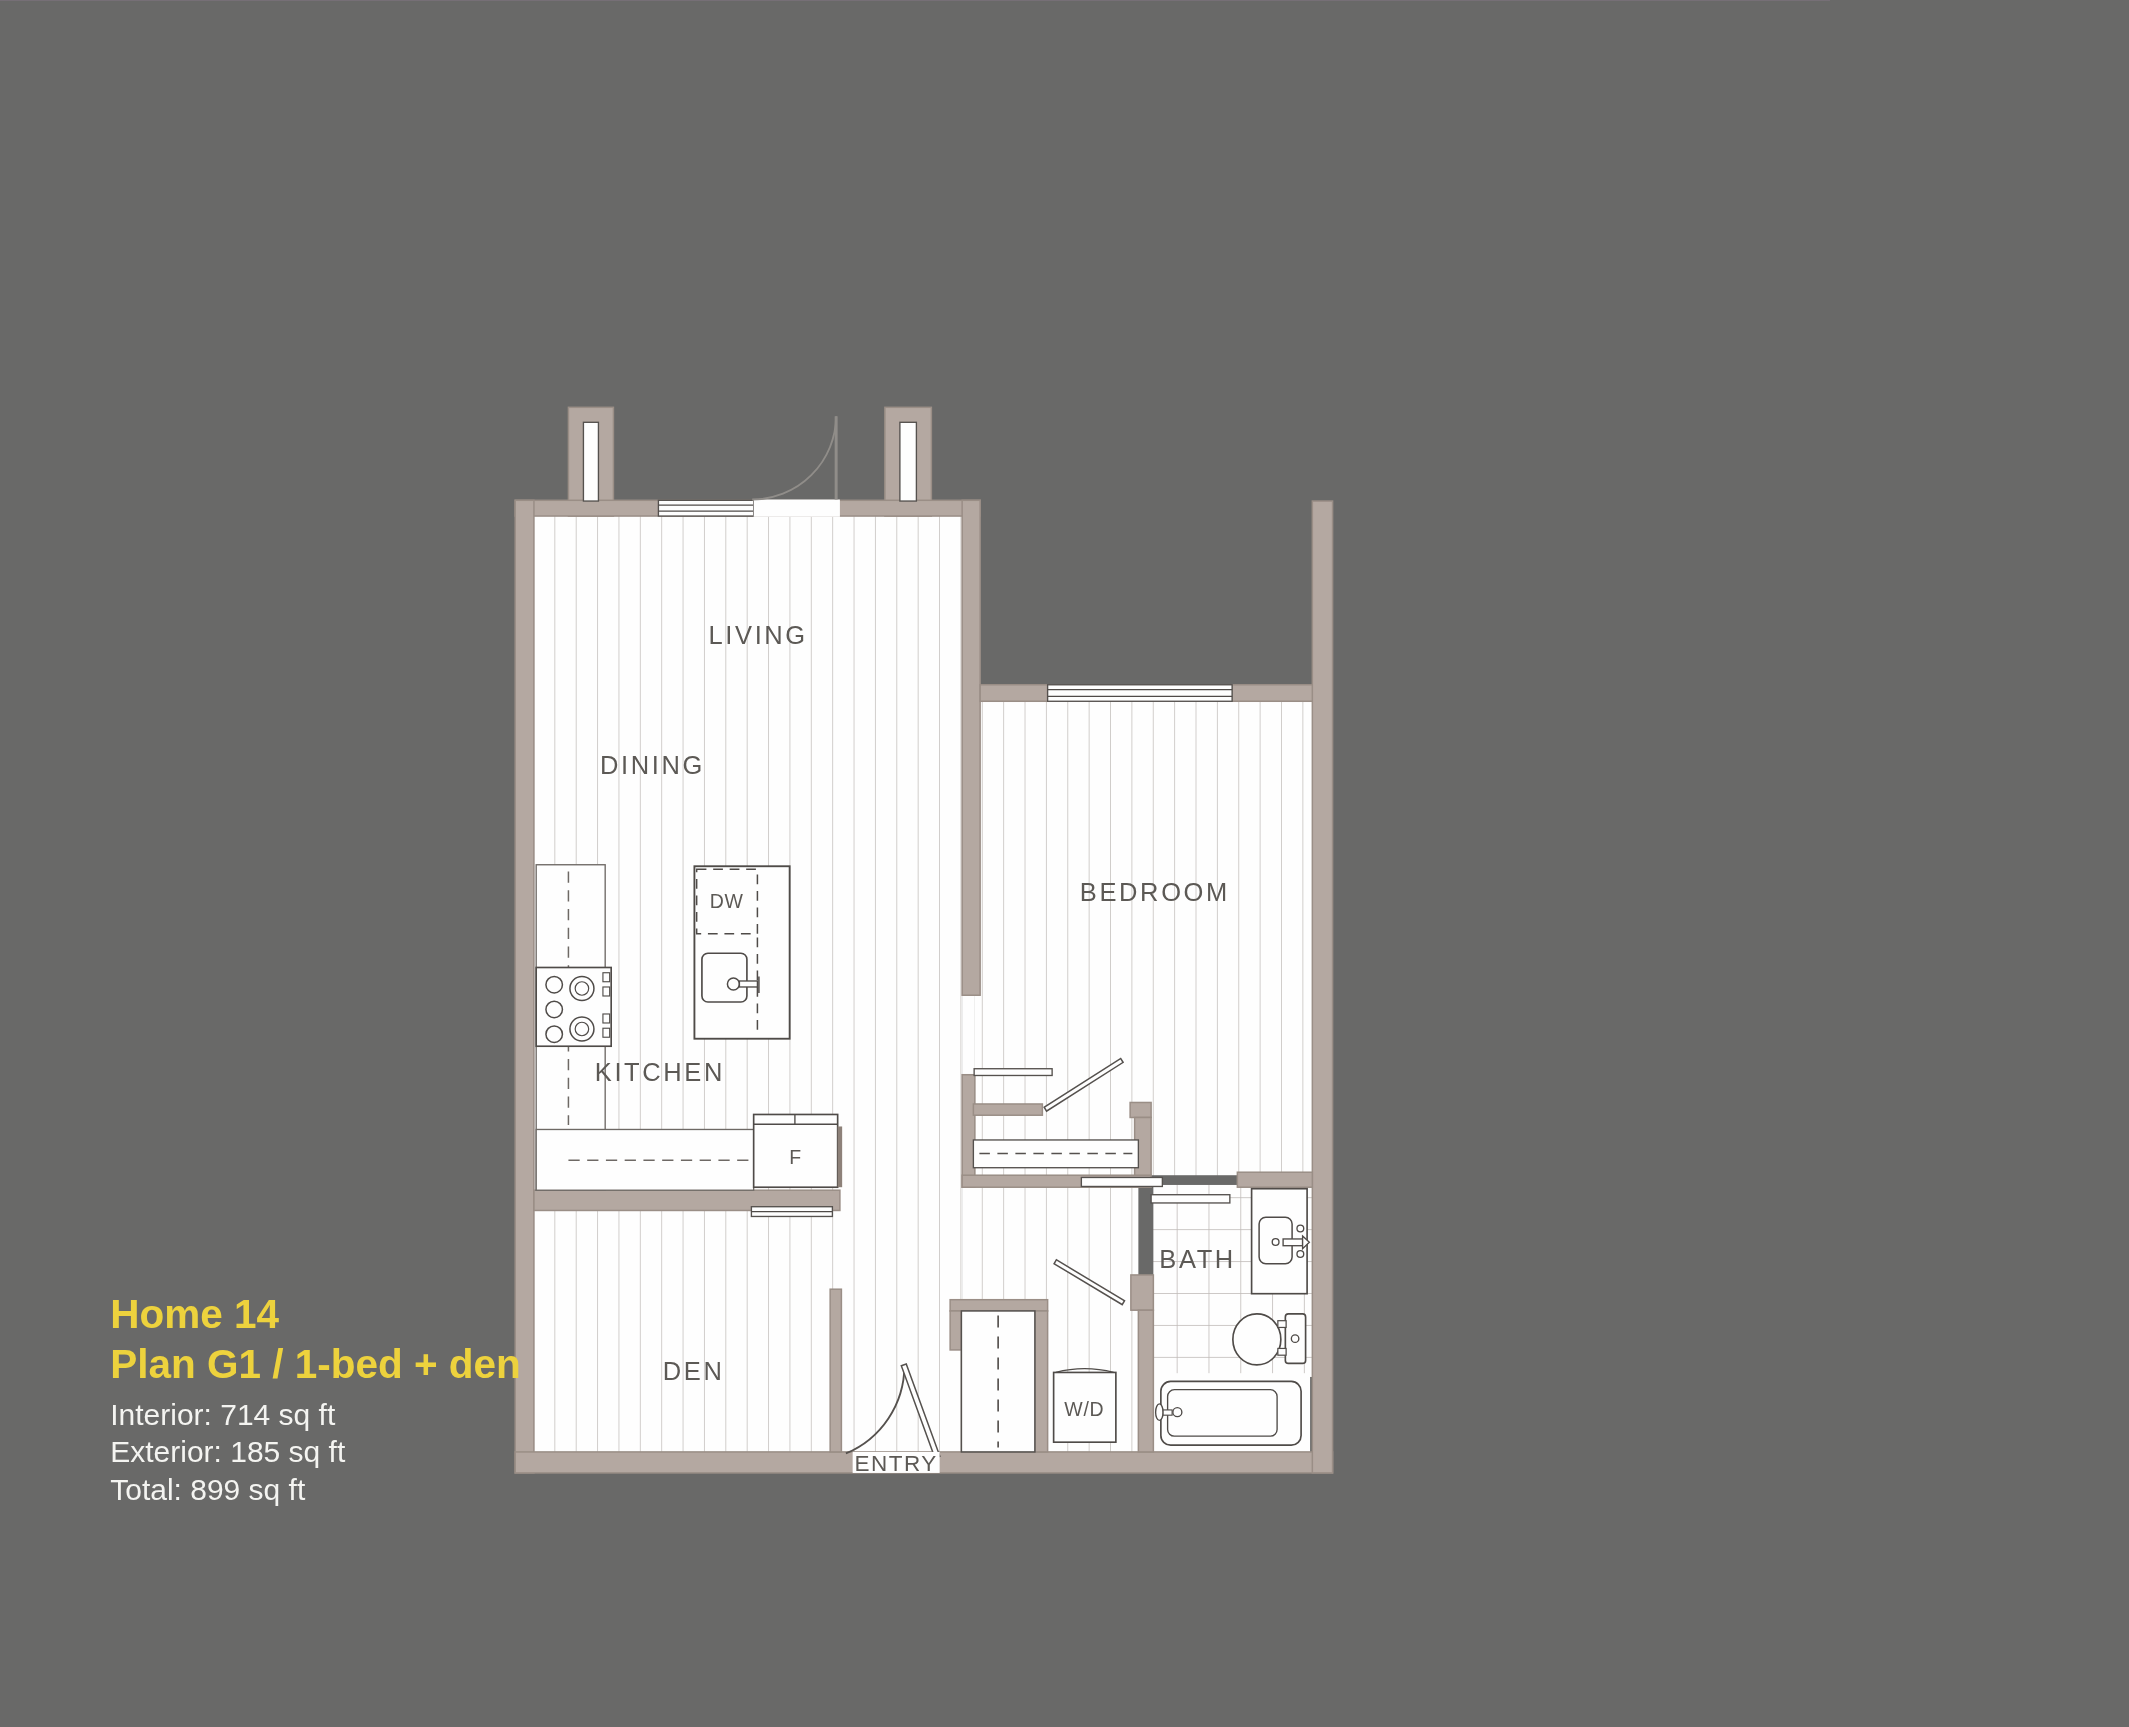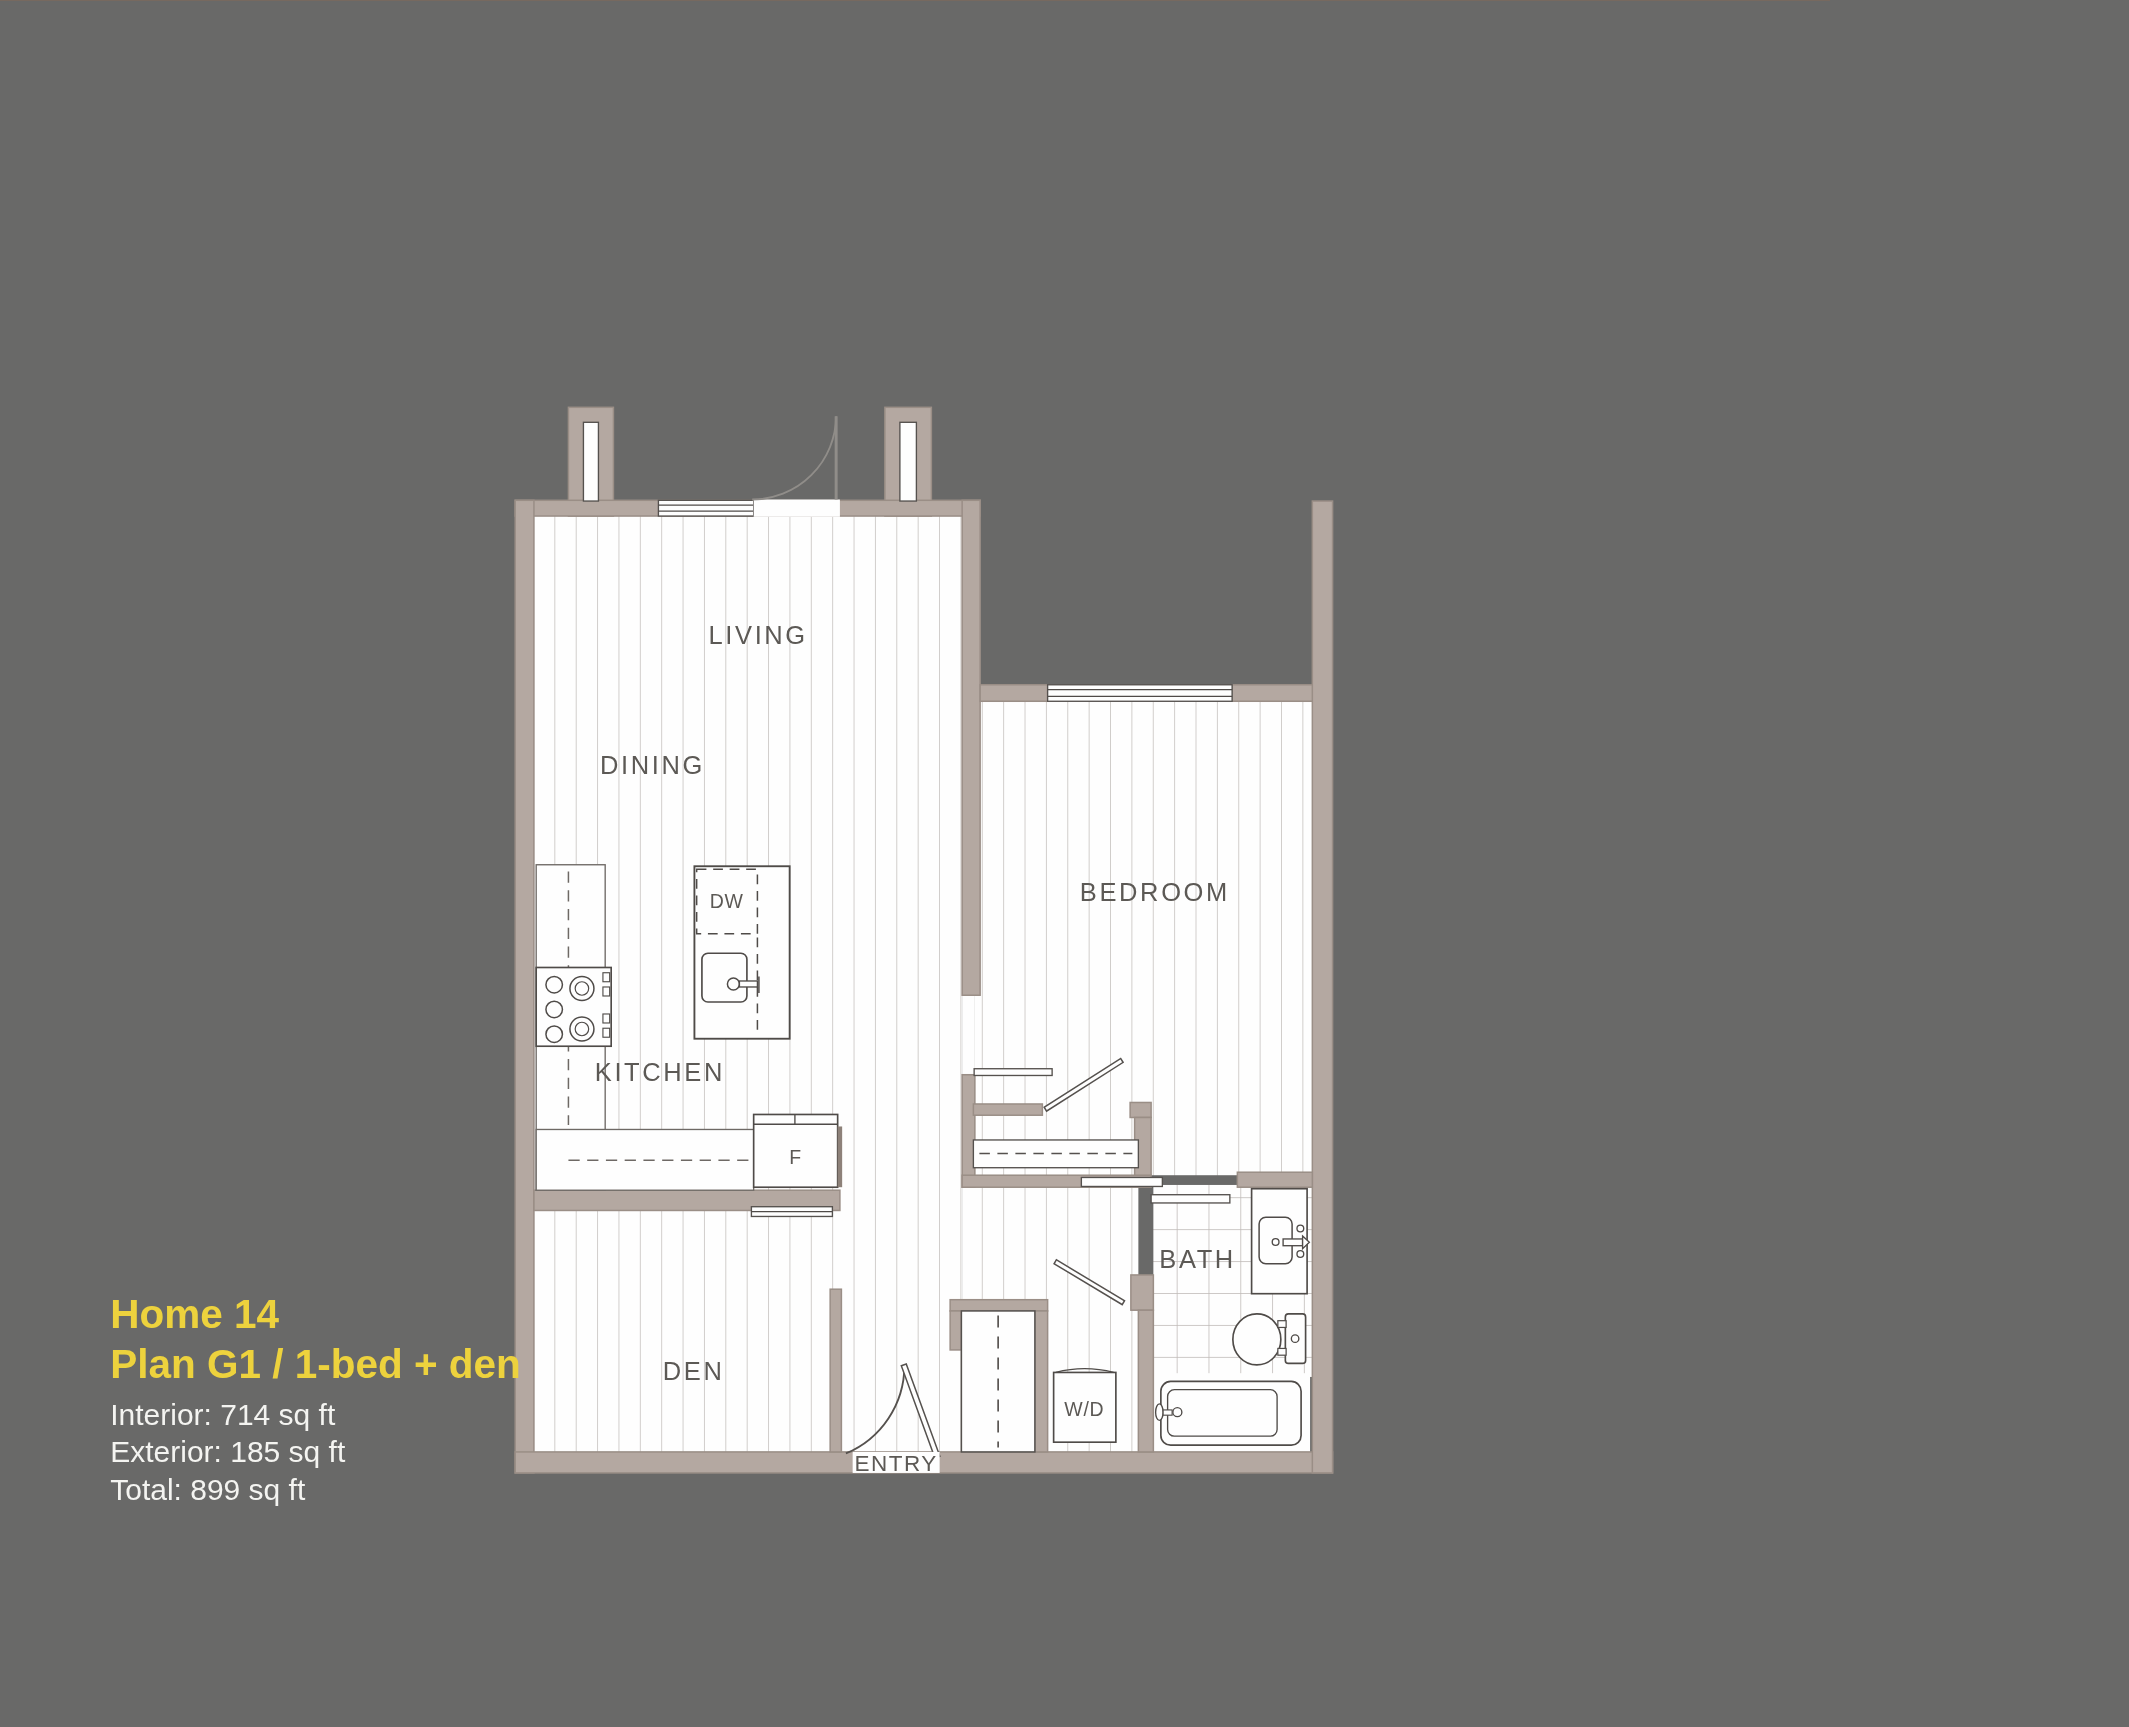--- a/index.html
+++ b/index.html
@@ -1,16 +1,16 @@
 <!DOCTYPE html>
 <html style="font-size:12px"><head>
 <meta charset="utf-8">
 <style>
   html,body{margin:0;padding:0;background:#696968;}
-  .stage{position:relative;width:1830px;height:1728px;background:#f97316;overflow:hidden;
+  .stage{position:relative;width:1830px;height:1728px;background:#f0abfc;overflow:hidden;
          font-family:"Liberation Sans",sans-serif;}
   svg{position:absolute;left:0;top:0;}
   text{font-family:"Liberation Sans",sans-serif;}
   .room-label{font-size:34px;letter-spacing:3.5px;fill:#5c5955;font-weight:400;}
   .appl-label{font-size:26px;letter-spacing:1px;fill:#5c5955;font-weight:400;}
   .entry-label{font-size:30px;letter-spacing:2px;fill:#5c5955;font-weight:400;}
   .title-yellow{font-size:54px;font-weight:700;fill:#edd23d;}
   .title-white{font-size:40px;font-weight:400;fill:#f4f4f1;}
   .north-n{font-size:56px;font-weight:700;fill:#696968;}
   .wall{fill:#b4a8a1;stroke:#9a8e86;stroke-width:2;}

